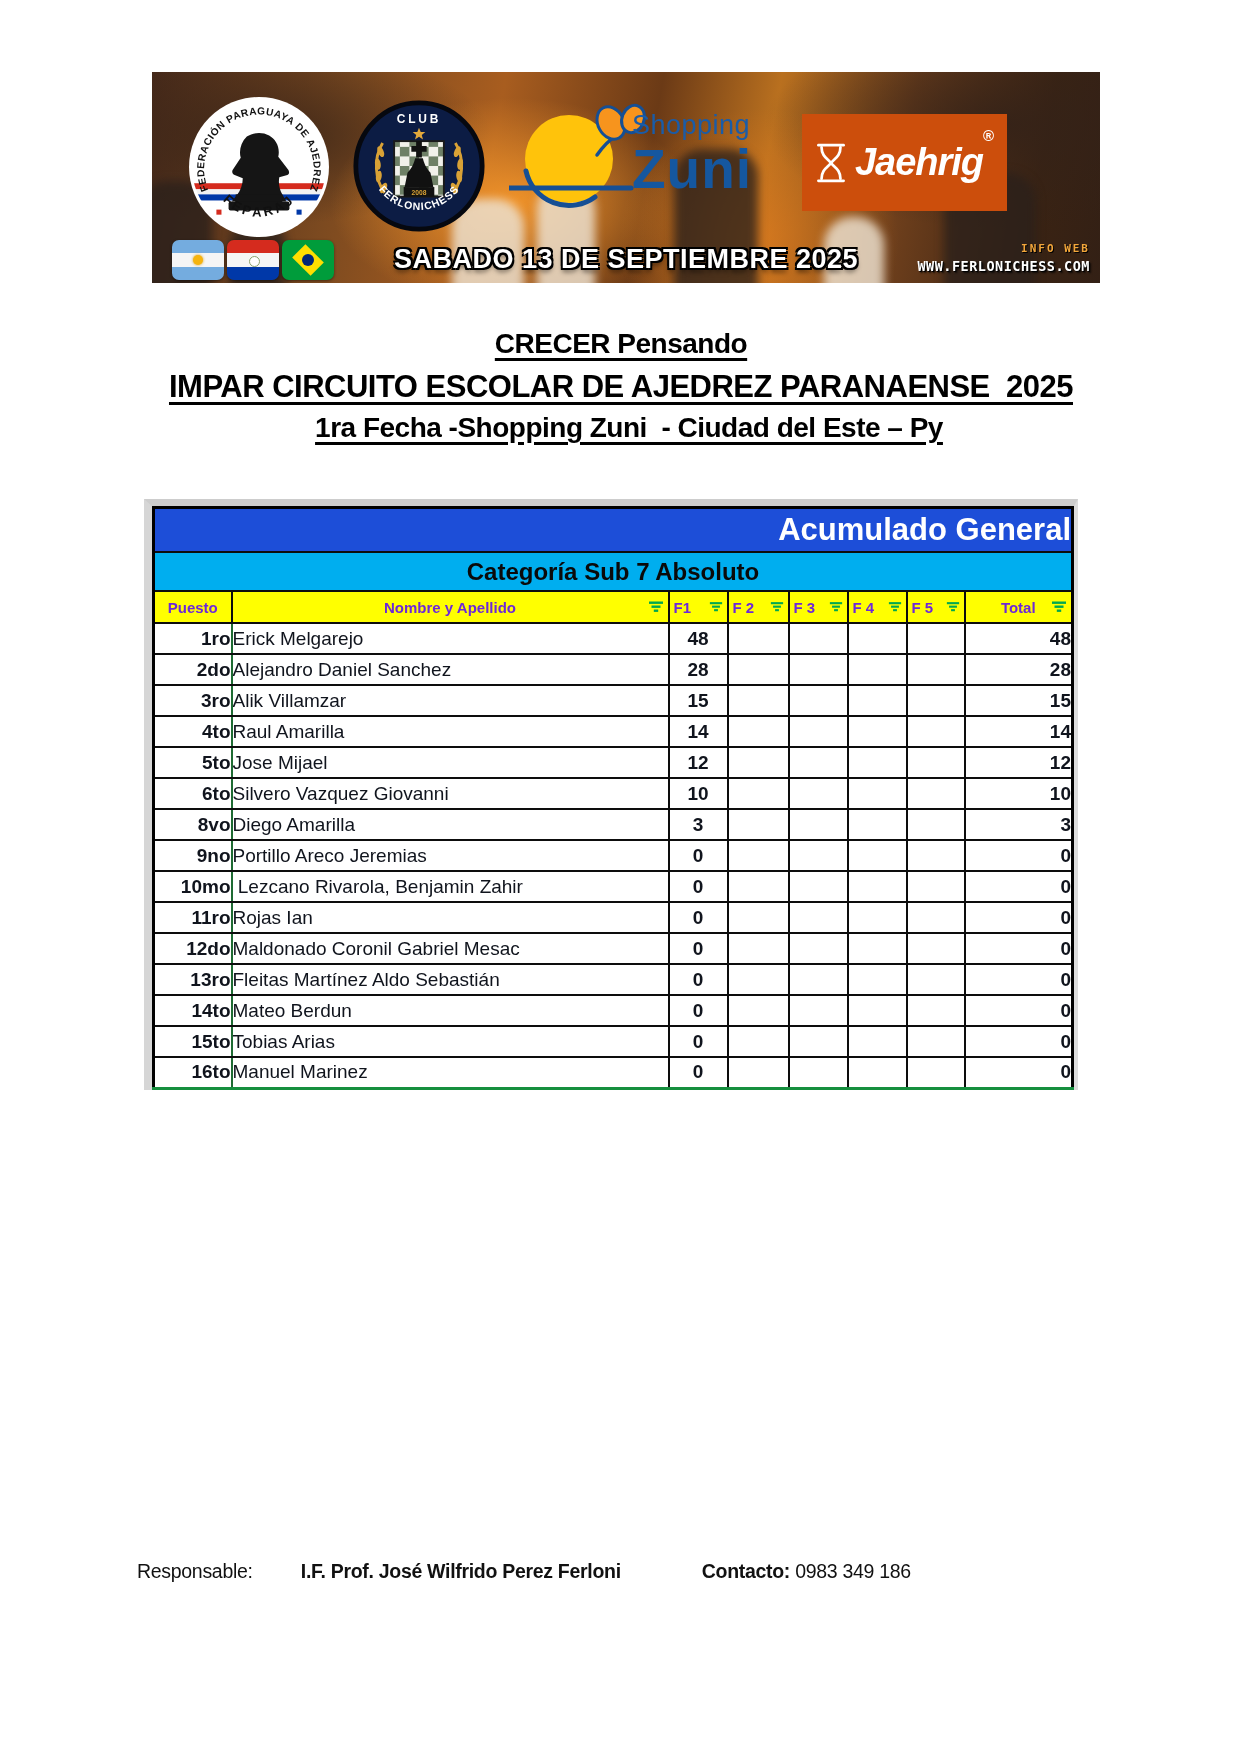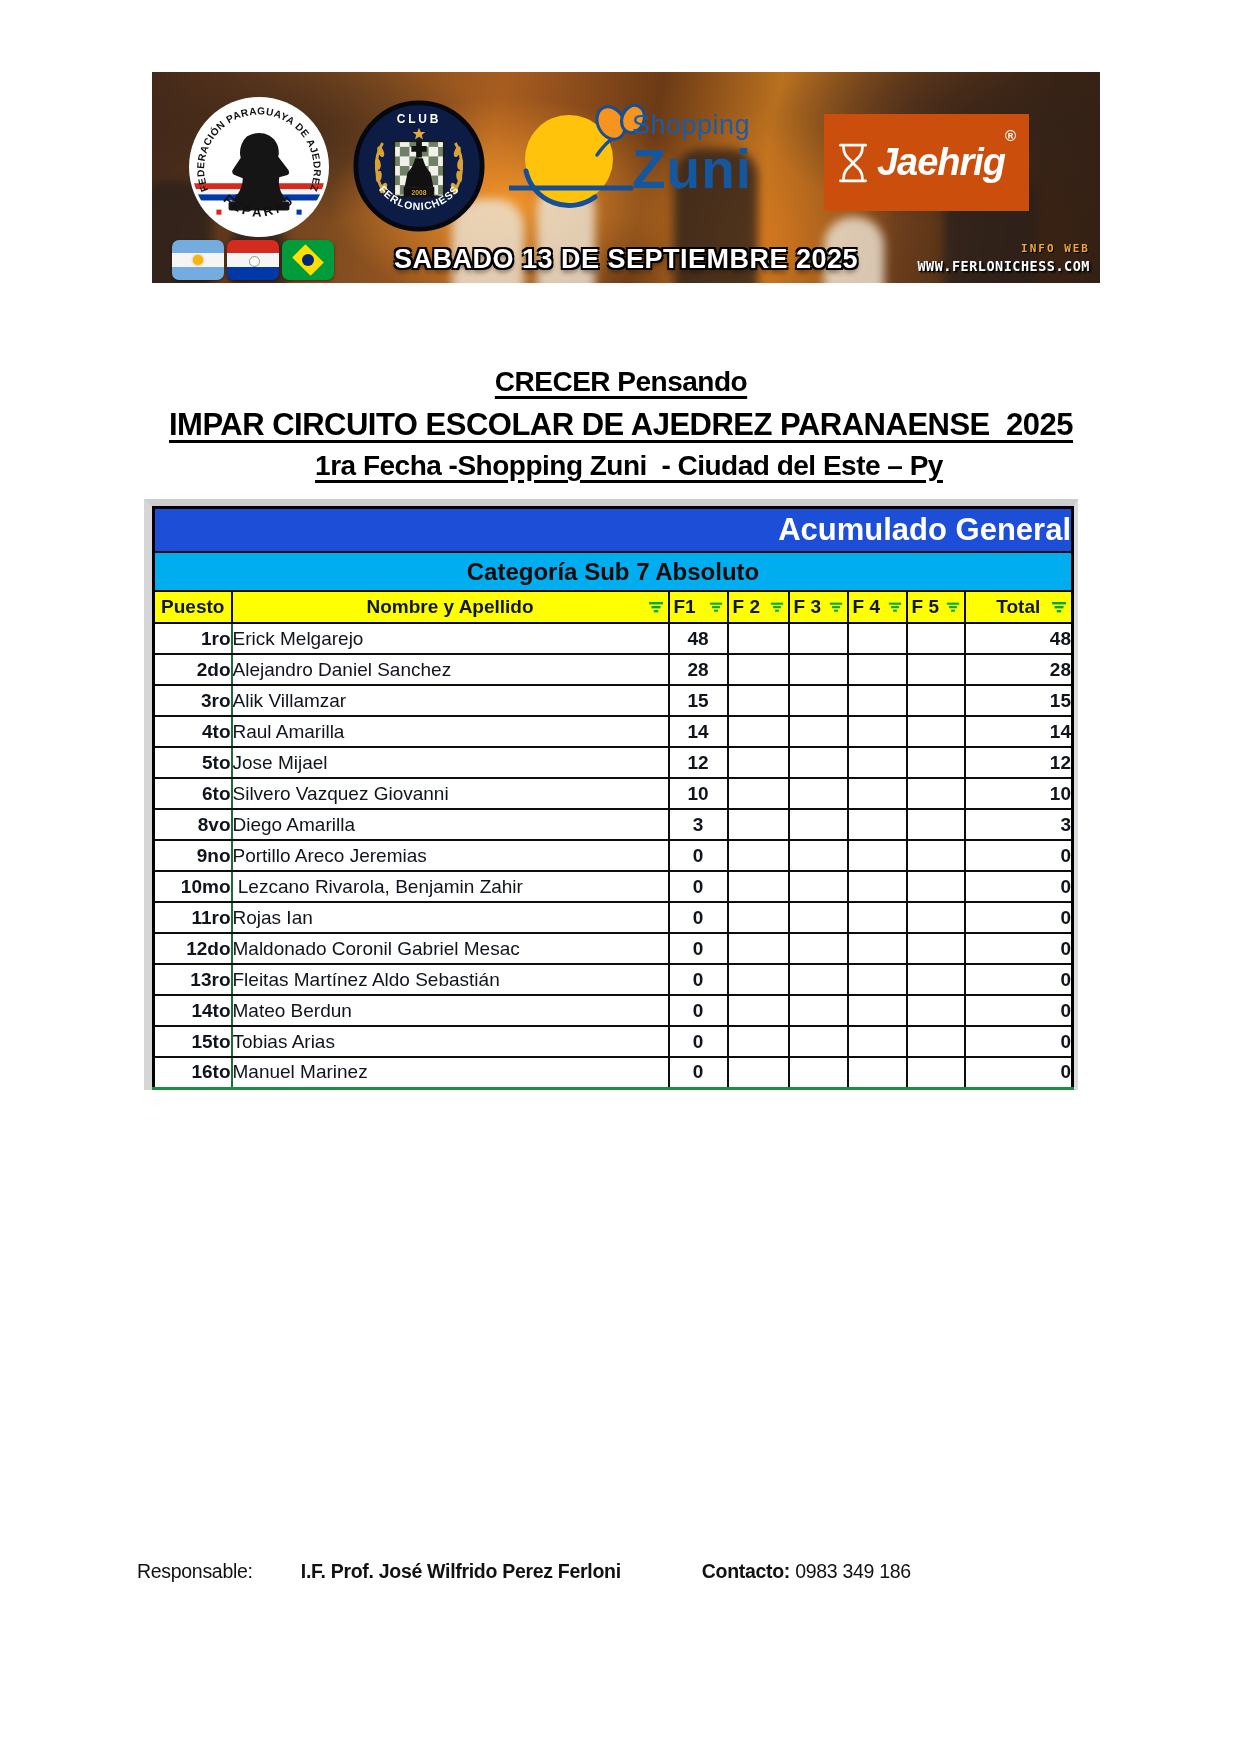--- a/index.html
+++ b/index.html
@@ -25,21 +25,21 @@
   .sil6{left:792px;bottom:-16px;width:92px;height:126px;background:rgba(52,40,33,.72);}
   .sil7{left:672px;bottom:-30px;width:60px;height:96px;}
 
   .logo{position:absolute;}
   .feparaj-logo{left:36px;top:24px;width:142px;height:142px;}
   .ferlo-logo{left:200px;top:27px;width:134px;height:134px;}
   .zuni-svg{left:357px;top:25px;width:170px;height:120px;}
   .zuni-text{position:absolute;left:480px;top:40px;line-height:1;}
   .zuni-line1{font-size:27px;font-weight:500;color:#1a5ca8;letter-spacing:.5px;}
   .zuni-line2{font-size:55px;font-weight:800;color:#15579f;letter-spacing:1px;margin-top:3px;}
-  .jaehrig-box{position:absolute;left:672px;top:42px;width:205px;height:97px;background:#cc4e0c;
+  .jaehrig-box{position:absolute;left:650px;top:42px;width:205px;height:97px;background:#cc4e0c;
     display:flex;align-items:center;justify-content:center;gap:8px;}
   .jaehrig-name{color:#fff;font-size:38px;font-weight:800;font-style:italic;letter-spacing:-1px;}
   .jaehrig-reg{color:#fff;font-size:15px;font-weight:700;vertical-align:top;position:relative;top:-14px;font-style:normal;}
 
   .banner-line{position:absolute;left:0;width:100%;text-align:center;color:#fff;font-weight:800;
     font-size:27px;letter-spacing:.5px;
     text-shadow:-2px -2px 0 #000,2px -2px 0 #000,-2px 2px 0 #000,2px 2px 0 #000,0 4px 5px rgba(0,0,0,.55);}
   .banner-line1{top:136px;}
   .banner-line2{top:172px;}
 
@@ -61,34 +61,34 @@
   .info-web{position:absolute;right:10px;top:170px;text-align:right;
         font-family:"DejaVu Sans Mono",monospace;}
   .info-web-label{color:#f2a63b;font-size:11px;font-weight:700;letter-spacing:2px;
         text-shadow:1px 1px 0 #000;}
   .info-web-url{color:#fff;font-size:13.5px;font-weight:700;letter-spacing:.5px;margin-top:3px;
         text-shadow:1px 1px 0 #000,2px 2px 2px rgba(0,0,0,.8);}
 
   
   .heading{position:absolute;left:0;width:100%;text-align:center;font-weight:700;color:#000;
     letter-spacing:-.5px;white-space:pre-wrap;
-    text-decoration:underline;text-decoration-thickness:2.5px;text-underline-offset:5px;margin-top:38px;}
+    text-decoration:underline;text-decoration-thickness:2.5px;text-underline-offset:5px;}
   .heading1{top:328px;font-size:28px;}
   .heading2{top:369px;font-size:31px;}
   .heading3{top:412px;font-size:28px;padding-left:8px;}
 
   
   .tablewrap{position:absolute;left:144px;top:499px;
     border-top:7px solid #cdcdcd;border-left:8px solid #d6d6d6;border-right:4px solid #dcdcdc;}
   table.results{border-collapse:collapse;table-layout:fixed;background:#fff;}
   table.results td,table.results th{border:2px solid #0d0d0d;padding:0;overflow:hidden;}
   .title-black{height:42px;background:#1d4ed8;color:#fff;font-size:31px;font-weight:700;
     text-align:right;border:3px solid #000;}
   .cat-cyan{height:37px;background:#00aeef;color:#0a0a0a;font-size:24px;font-weight:700;text-align:center;}
-  .col-head{height:30px;background:#ffff00;color:#0f172a;font-size:19px;font-weight:700;
+  .col-head{height:30px;background:#ffff00;color:#6d28d9;font-size:15px;font-weight:700;
     text-align:center;position:relative;}
   .col-head .flt{position:absolute;right:4px;top:50%;transform:translateY(-50%);}
   .col-head.fcol{text-align:left;padding-left:4px;}
   th.puesto-h{border-right-color:#1e6b33;}
   tr.datarow{height:31px;}
   tr.datarow td{font-size:19px;color:#10141d;background:#fff;}
   td.c-puesto{font-weight:700;text-align:right;border-right-color:#1e6b33 !important;}
   td.c-nombre{text-align:left;padding-left:5px;white-space:pre;}
   td.c-f,{}
   td.c-f{font-weight:700;text-align:center;}

